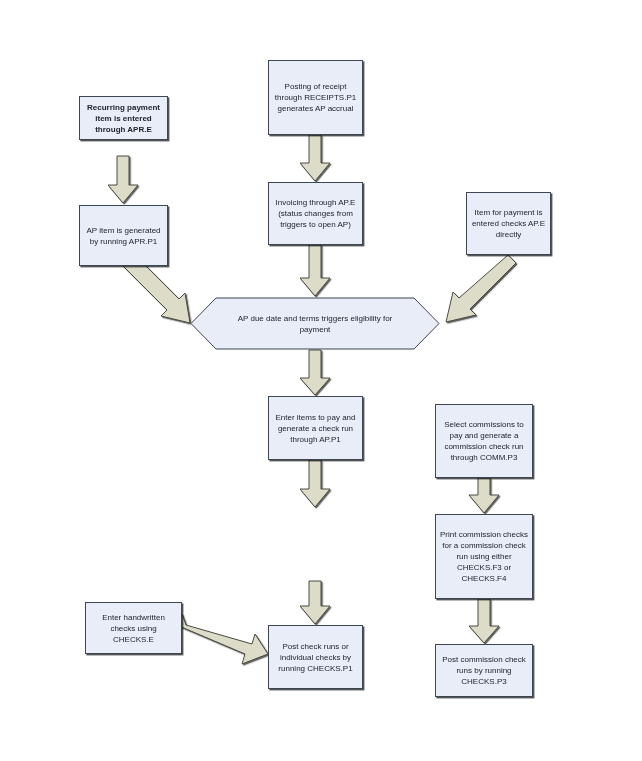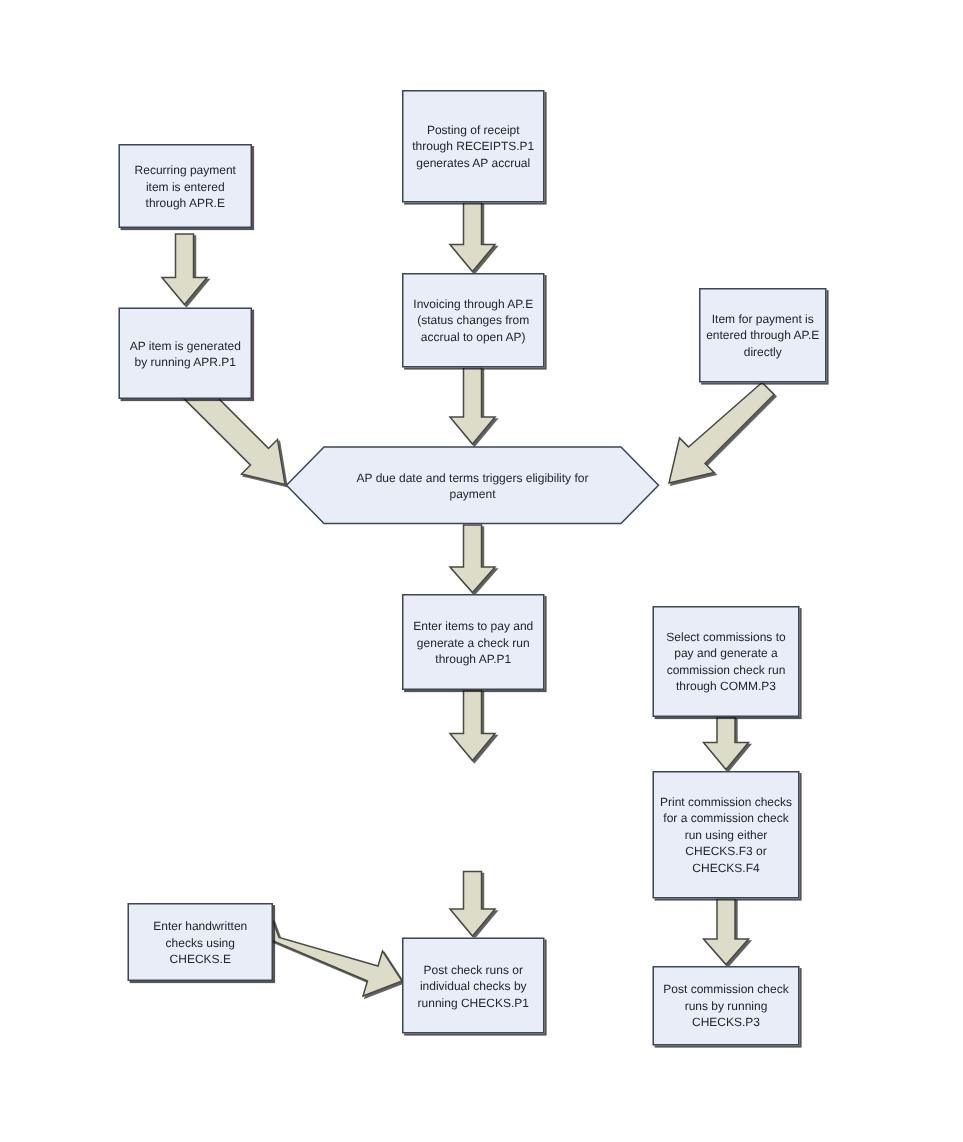--- a/index.html
+++ b/index.html
@@ -50,29 +50,29 @@
       <polygon points="309,581 321,581 321,606 330,606 315,624 300,606 309,606"></polygon>
 
       <polygon points="182,614 186,625 252,644 255,634 268,654 242,664 245,654 179,626"></polygon>
 
       <polygon points="478,478 490,478 490,495 499,495 484,513 469,495 478,495"></polygon>
 
       <polygon points="478,599 490,599 490,626 499,626 484,643 469,626 478,626"></polygon>
     </g>
   </svg>
 
-  <div class="node rect" style="left:79px;top:96px;width:89px;height:56px;">Recurring payment item is entered through APR.E</div>
+  <div class="node rect" style="left:79px;top:96px;width:89px;height:44px;font-weight:bold;">Recurring payment item is entered through APR.E</div>
 
   <div class="node rect" style="left:268px;top:60px;width:95px;height:75px;">Posting of receipt through RECEIPTS.P1 generates AP accrual</div>
 
   <div class="node rect" style="left:79px;top:205px;width:89px;height:61px;">AP item is generated by running APR.P1</div>
 
-  <div class="node rect" style="left:268px;top:182px;width:95px;height:63px;">Invoicing through AP.E (status changes from accrual to open AP)</div>
+  <div class="node rect" style="left:268px;top:182px;width:95px;height:63px;">Invoicing through AP.E (status changes from triggers to open AP)</div>
 
-  <div class="node rect" style="left:466px;top:192px;width:85px;height:63px;">Item for payment is entered through AP.E directly</div>
+  <div class="node rect" style="left:466px;top:192px;width:85px;height:63px;">Item for payment is entered checks AP.E directly</div>
 
   <div class="hexwrap" style="left:190px;top:297px;width:250px;height:53px;">
     <svg width="250" height="53" viewBox="0 0 250 53">
       <polygon points="26,1 224,1 249,26.5 224,52 26,52 1,26.5" fill="#e8edf7" stroke="#3c4654" stroke-width="1"></polygon>
     </svg>
     <span class="hexlabel">AP due date and terms triggers eligibility for payment</span>
   </div>
 
   <div class="node rect" style="left:268px;top:396px;width:95px;height:64px;">Enter items to pay and generate a check run through AP.P1</div>
 

